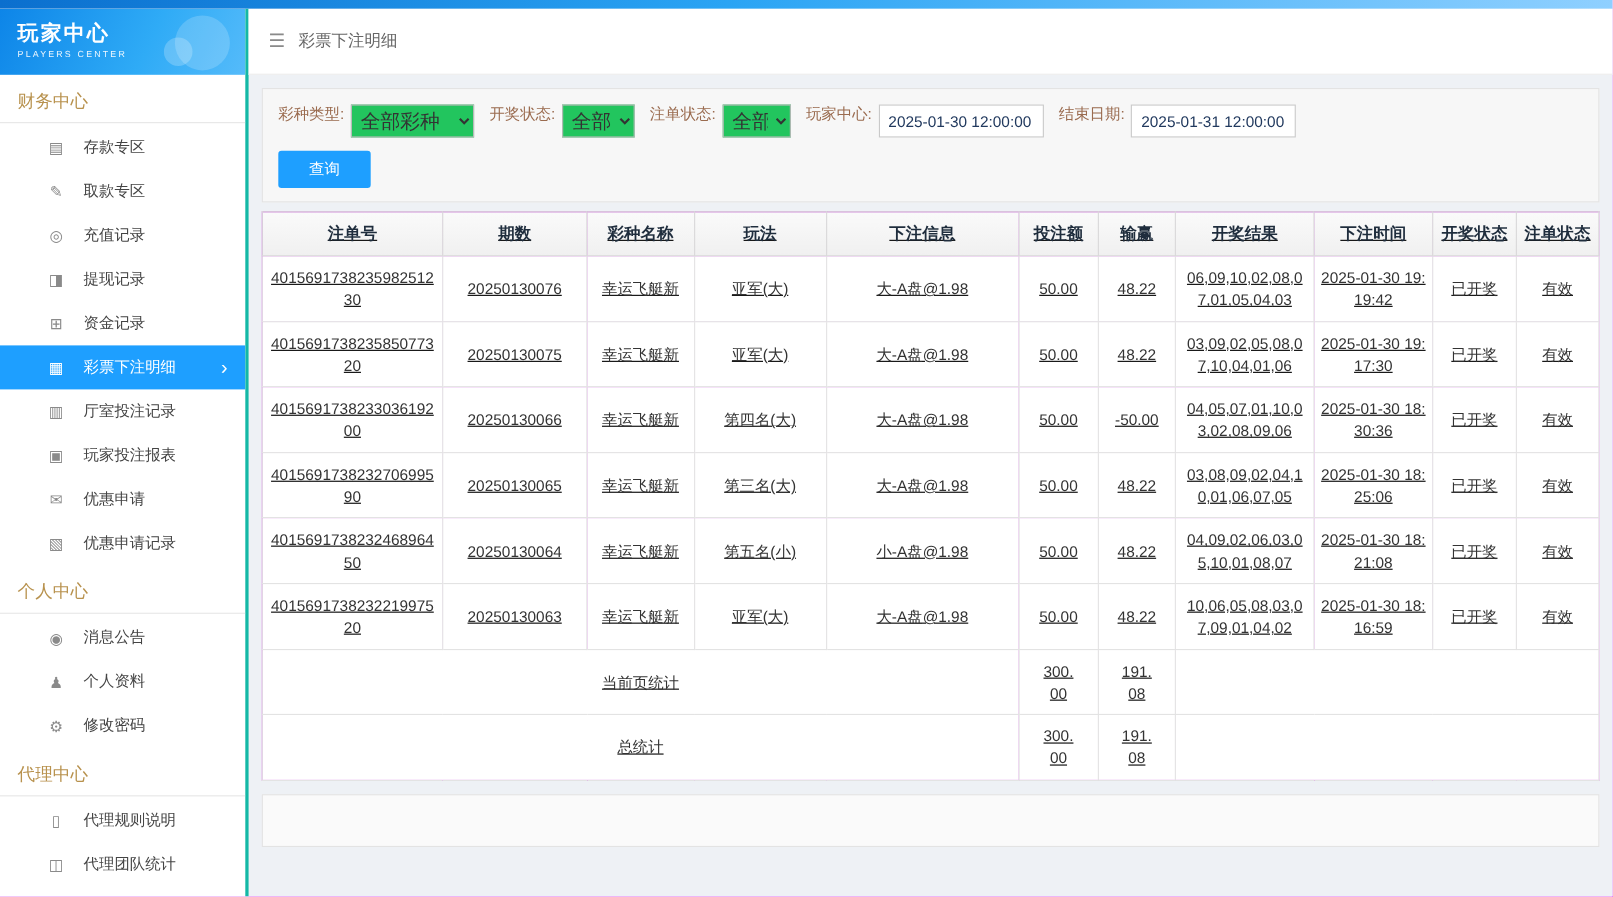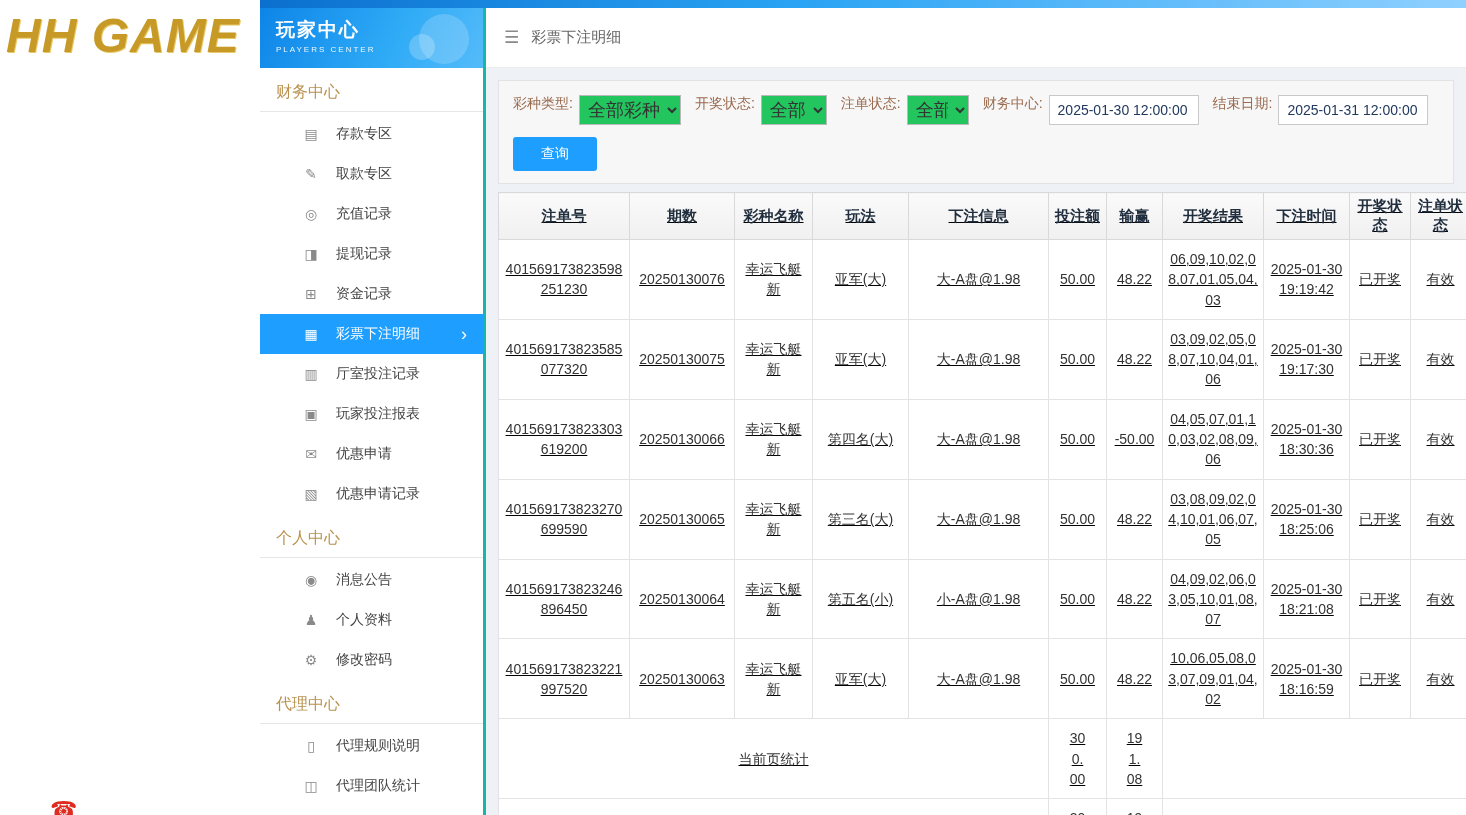--- a/index.html
+++ b/index.html
@@ -71,24 +71,20 @@
   
   .pager-bar { margin-top:12px; background:#fafafa; border:1px solid #e3e3e3; height:48px;
                display:flex; align-items:center; justify-content:space-between; padding:0 14px;
                font-size:14px; color:#333; }
 </style>
 </head>
 <body>
 
 <div class="page">
 
-  <div class="logo-pane">
-    <div class="logo-text">HH GAME</div>
-    <div class="service-icon">☎</div>
-  </div>
 
   <div class="app">
     <div class="top-strip"></div>
     <div class="app-body">
 
       <div class="sidebar">
         <div class="sidebar-header">
           <div class="sidebar-title">玩家中心</div>
           <div class="sidebar-subtitle">PLAYERS CENTER</div>
           <div class="deco-circle-1"></div>
@@ -171,21 +167,21 @@
         <div class="content">
 
           <div class="filter-panel">
             <div class="filter-row">
               <span class="f-label">彩种类型:</span>
               <select class="sel-type"><option>全部彩种</option></select>
               <span class="f-label">开奖状态:</span>
               <select class="sel-draw"><option>全部</option></select>
               <span class="f-label">注单状态:</span>
               <select class="sel-order"><option>全部</option></select>
-              <span class="f-label">财务中心:</span>
+              <span class="f-label">玩家中心:</span>
               <input class="date-input" type="text" value="2025-01-30 12:00:00" style="">
               <span class="f-label">结束日期:</span>
               <input class="date-input" type="text" value="2025-01-31 12:00:00" style="">
             </div>
             <button class="btn-search">查询</button>
           </div>
 
           <div class="table-wrap">
             <table>
               <colgroup>

